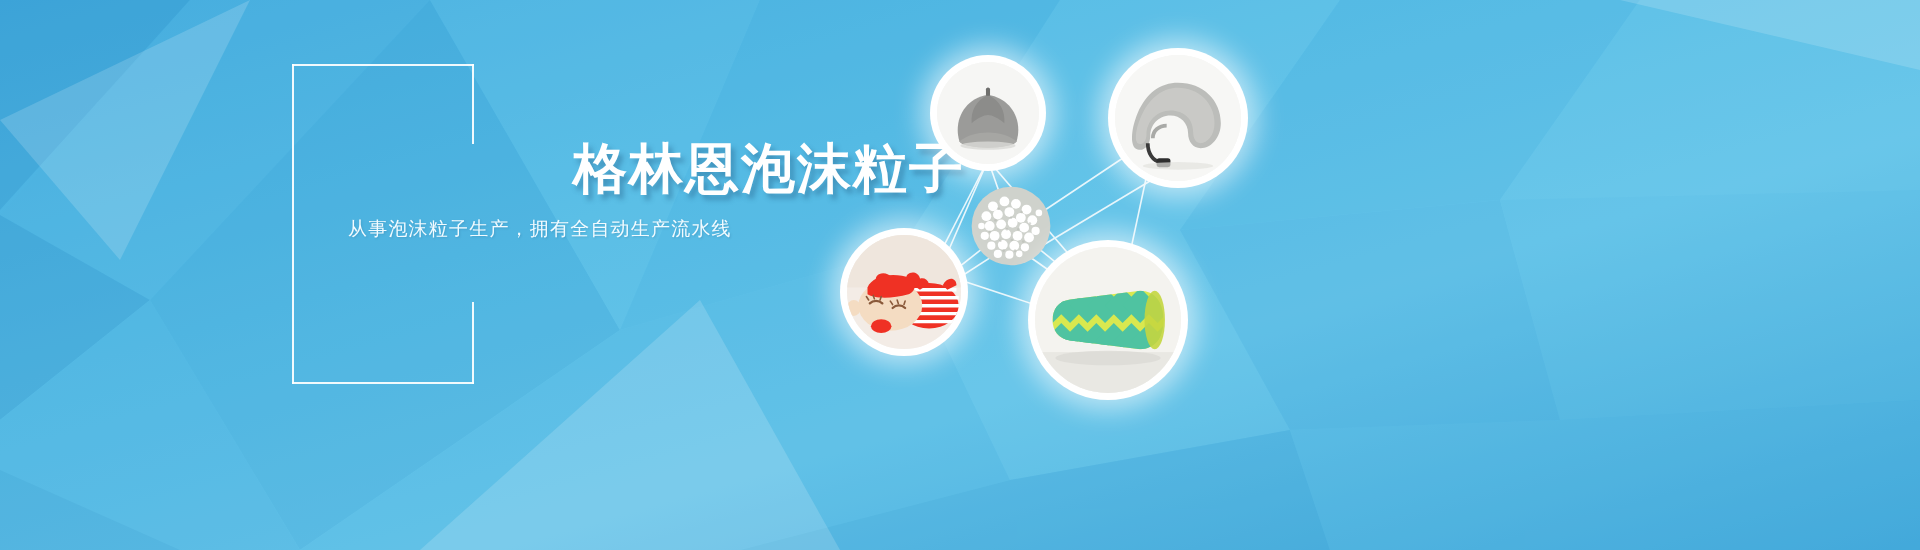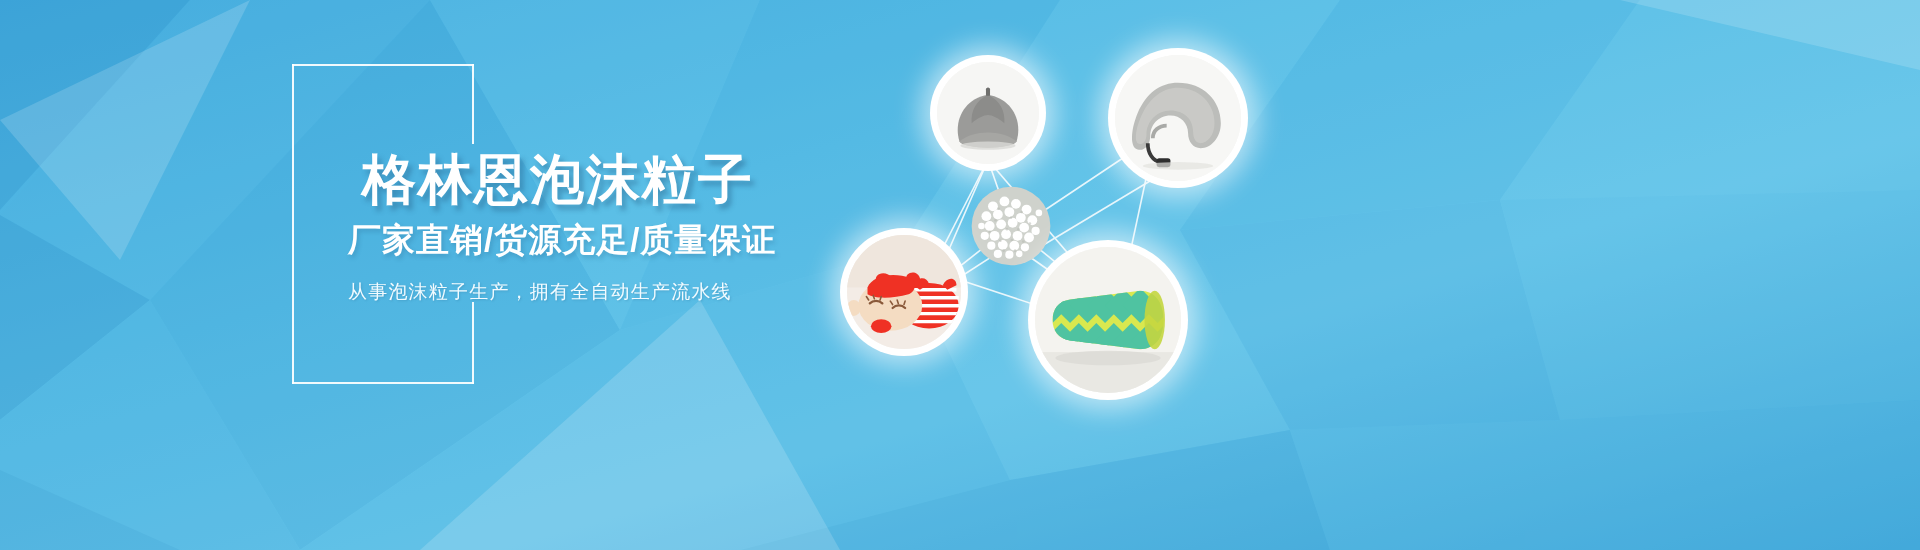--- a/index.html
+++ b/index.html
@@ -39,21 +39,22 @@
   
   .text-block{
     position:absolute;left:348px;top:138px;width:620px;
   }
   .headline{
     font-size:54px;line-height:1.02;
     font-weight:bold;color:#ffffff;
     letter-spacing:2px;
     text-shadow:4px 5px 5px rgba(40,100,140,.45);
     white-space:nowrap;
-    margin:14px;
+    margin:3px;
+    text-align:right;
   }
   .subhead{
     margin:14px 0 0 0;
     font-size:33px;line-height:1.15;
     font-weight:bold;color:#ffffff;
     letter-spacing:1px;
     text-shadow:2px 3px 4px rgba(40,100,140,.30);
     white-space:nowrap;
   }
   .desc{
@@ -142,21 +143,20 @@
   <div>
     <div class="frame-bar-top"></div>
     <div class="frame-bar-left"></div>
     <div class="frame-bar-bottom"></div>
     <div class="frame-stub-tr"></div>
     <div class="frame-stub-br"></div>
   </div>
 
   <div class="text-block">
     <div class="headline">格林恩泡沫粒子</div>
-    <div class="subhead">厂家直销/货源充足/质量保证</div>
     <div class="desc">从事泡沫粒子生产，拥有全自动生产流水线</div>
   </div>
 
   <div class="network">
 
     <svg class="net-lines" viewBox="0 0 560 550">
       <g stroke="#ffffff" stroke-width="1.6" opacity="0.85" fill="none">
         <line x1="168" y1="160" x2="191" y2="226"></line>
         <line x1="168" y1="160" x2="288" y2="300"></line>
         <line x1="168" y1="160" x2="120" y2="270"></line>

